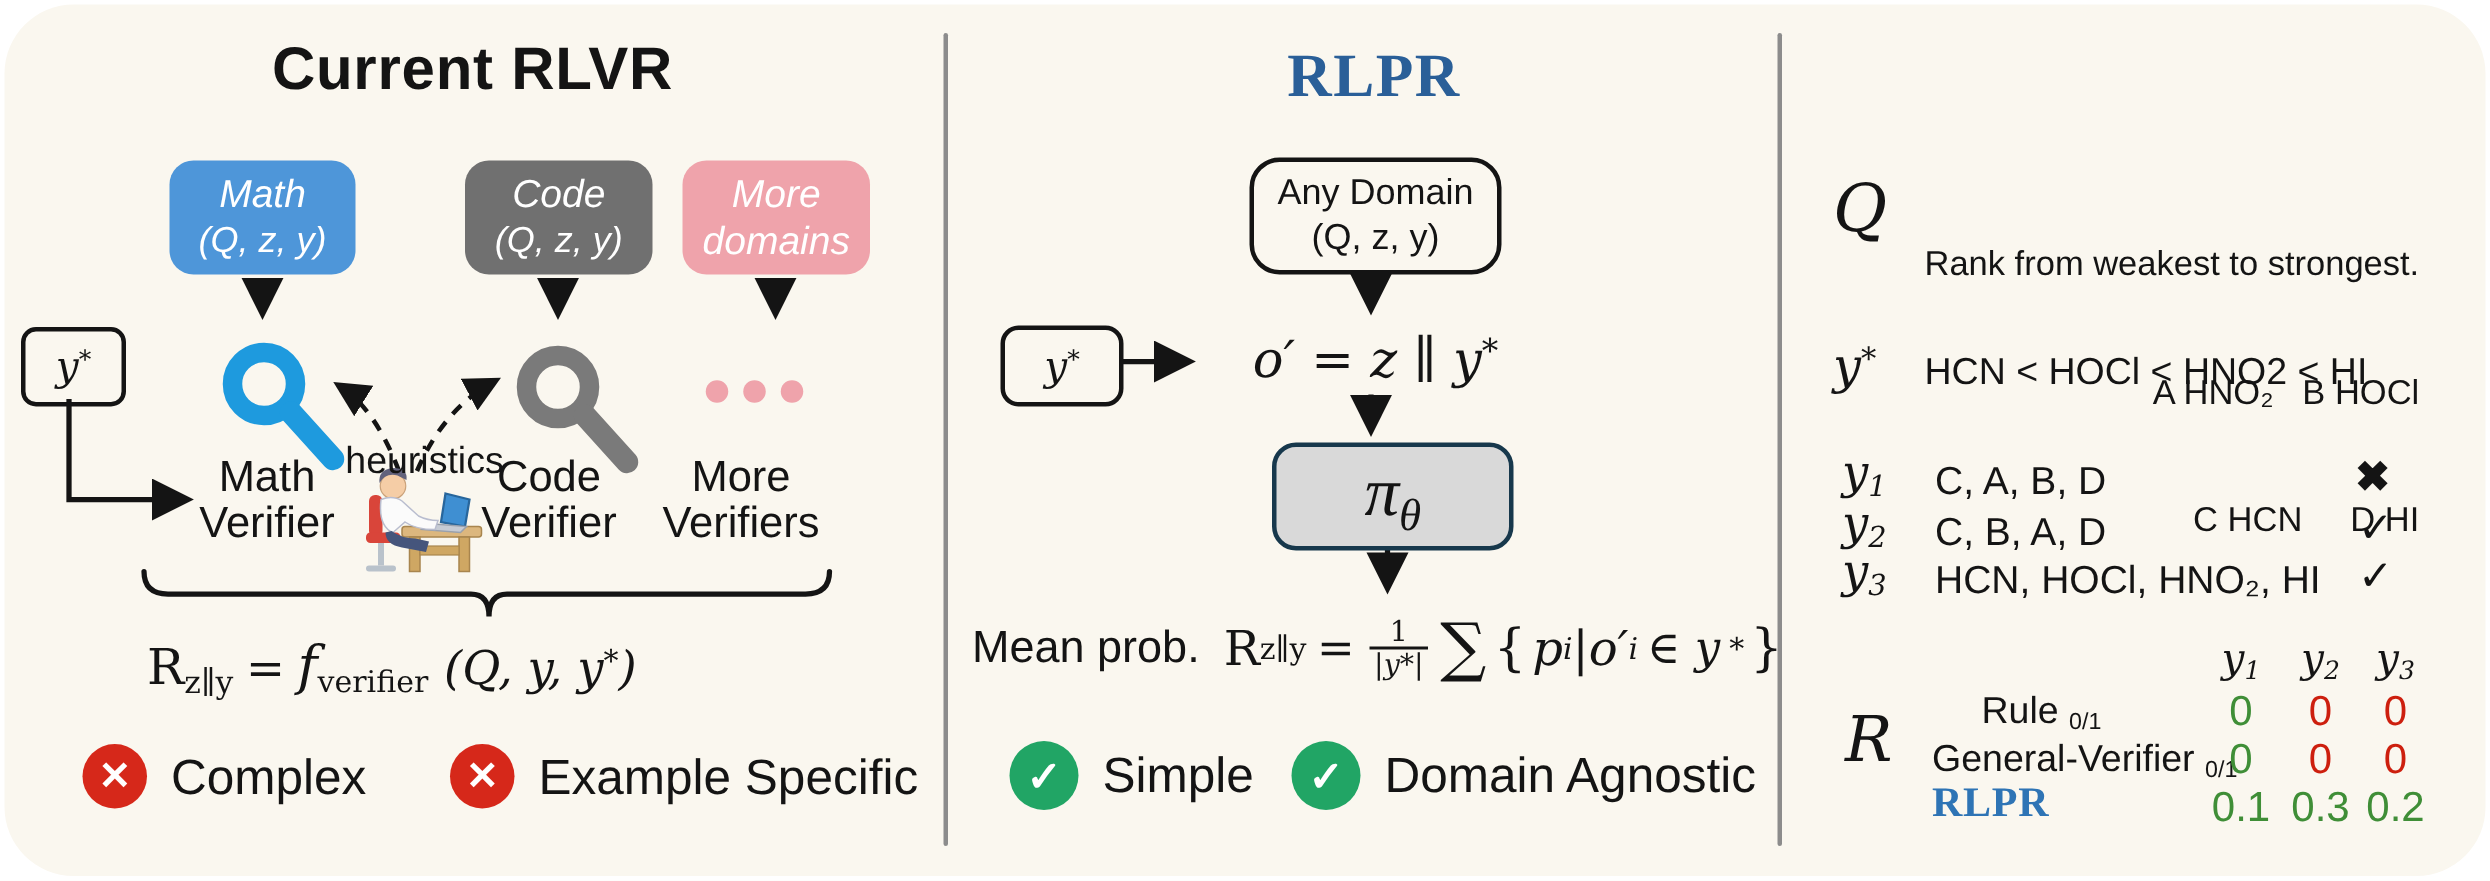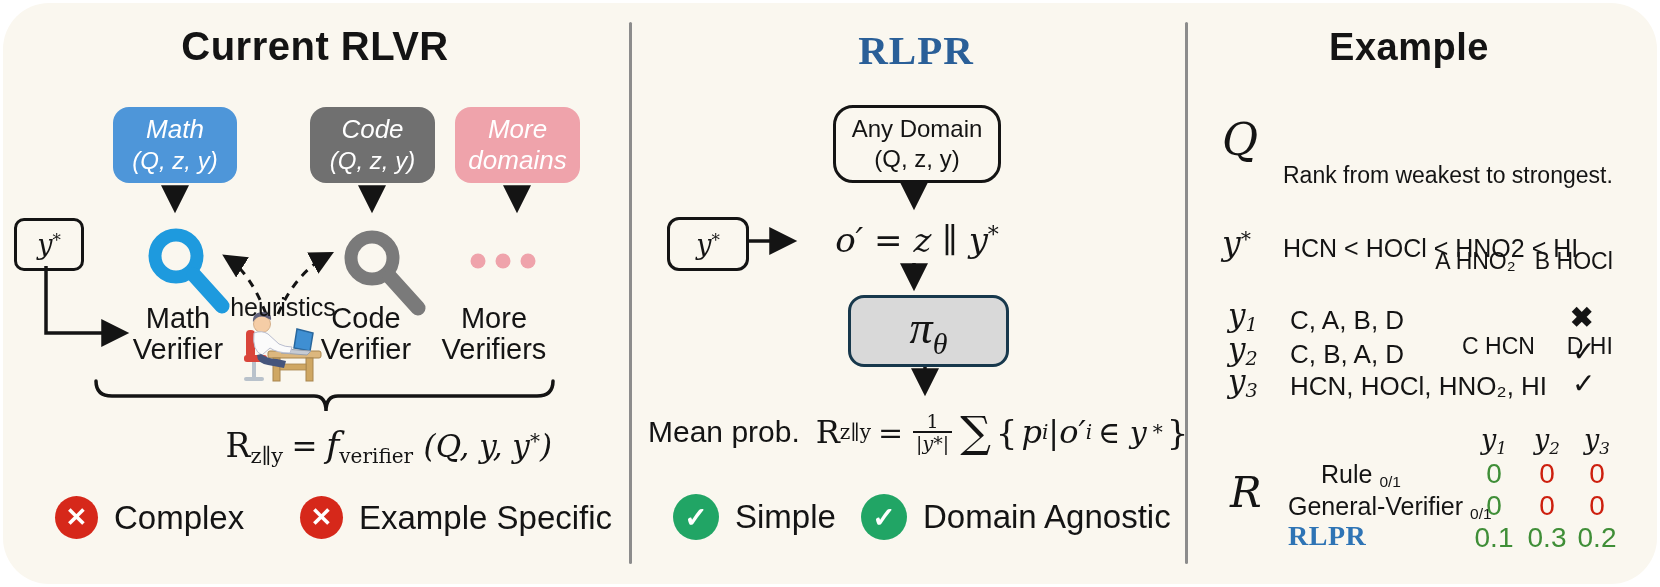--- a/index.html
+++ b/index.html
@@ -124,21 +124,21 @@
   <div class="abs" style="left:228px;top:293px;width:110px;text-align:center;font-size:25px;">heuristics</div>
   <div class="vlabel" style="left:296px;top:303px;">
     <div>Code</div>
       <div>Verifier</div>
   </div>
   <div class="vlabel" style="left:424px;top:303px;">
     <div>More</div>
       <div>Verifiers</div>
   </div>
 
-  <div class="abs" style="left:108px;top:424px;width:444px;text-align:right;white-space:nowrap;">
+  <div class="abs" style="left:98px;top:424px;width:444px;text-align:left;white-space:nowrap;">
     <span class="mathup" style="font-size:33px;">R</span><span class="mathup fsub" style="font-size:21px;">z∥y</span>
     <span class="mathup" style="font-size:31px;margin:0 4px;">=</span>
     <span class="math" style="font-size:36px;">f</span><span class="mathup fsub" style="font-size:20px;">verifier</span>
     <span class="math" style="font-size:31px;margin-left:6px;">(Q, y, y</span><span class="math fsup" style="font-size:20px;">*</span><span class="math" style="font-size:31px;">)</span>
   </div>
 
   <div class="abs badge" style="left:55px;top:496px;">
     <span class="disc" style="width: 43px; height: 43px; font-size: 26px; font-weight: bold; background-color: rgb(214, 40, 26);">
         <span>✕</span>
       </span>
@@ -197,21 +197,20 @@
       </span>
     <span class="lbl">Simple</span>
   </div>
   <div class="abs badge" style="left:861px;top:494px;">
     <span class="disc" style="width: 46px; height: 46px; font-size: 28px; font-weight: bold; background-color: rgb(33, 165, 101);">
         <span>✓</span>
       </span>
     <span class="lbl">Domain Agnostic</span>
   </div>
 
-  <div class="abs panel-title" style="left:1309px;top:26px;width:200px;font-weight:800;font-size:38px;">Example</div>
 
   <div class="abs math" style="left:1222px;top:114px;font-size:44px;">Q</div>
   <div class="abs chem pre" style="left:1283px;top:104px;font-size:23px;line-height:28.5px;">
     <div>Rank from weakest to strongest.</div>
     <div>A HNO₂   B HOCl</div>
     <div>C HCN     D HI</div>
   </div>
 
   <div class="abs math" style="left:1222px;top:224px;font-size:33px;"><span>y</span><span class="fsup">*</span></div>
   <div class="abs chem" style="left:1283px;top:234px;font-size:25px;">HCN &lt; HOCl &lt; HNO2 &lt; HI</div>

